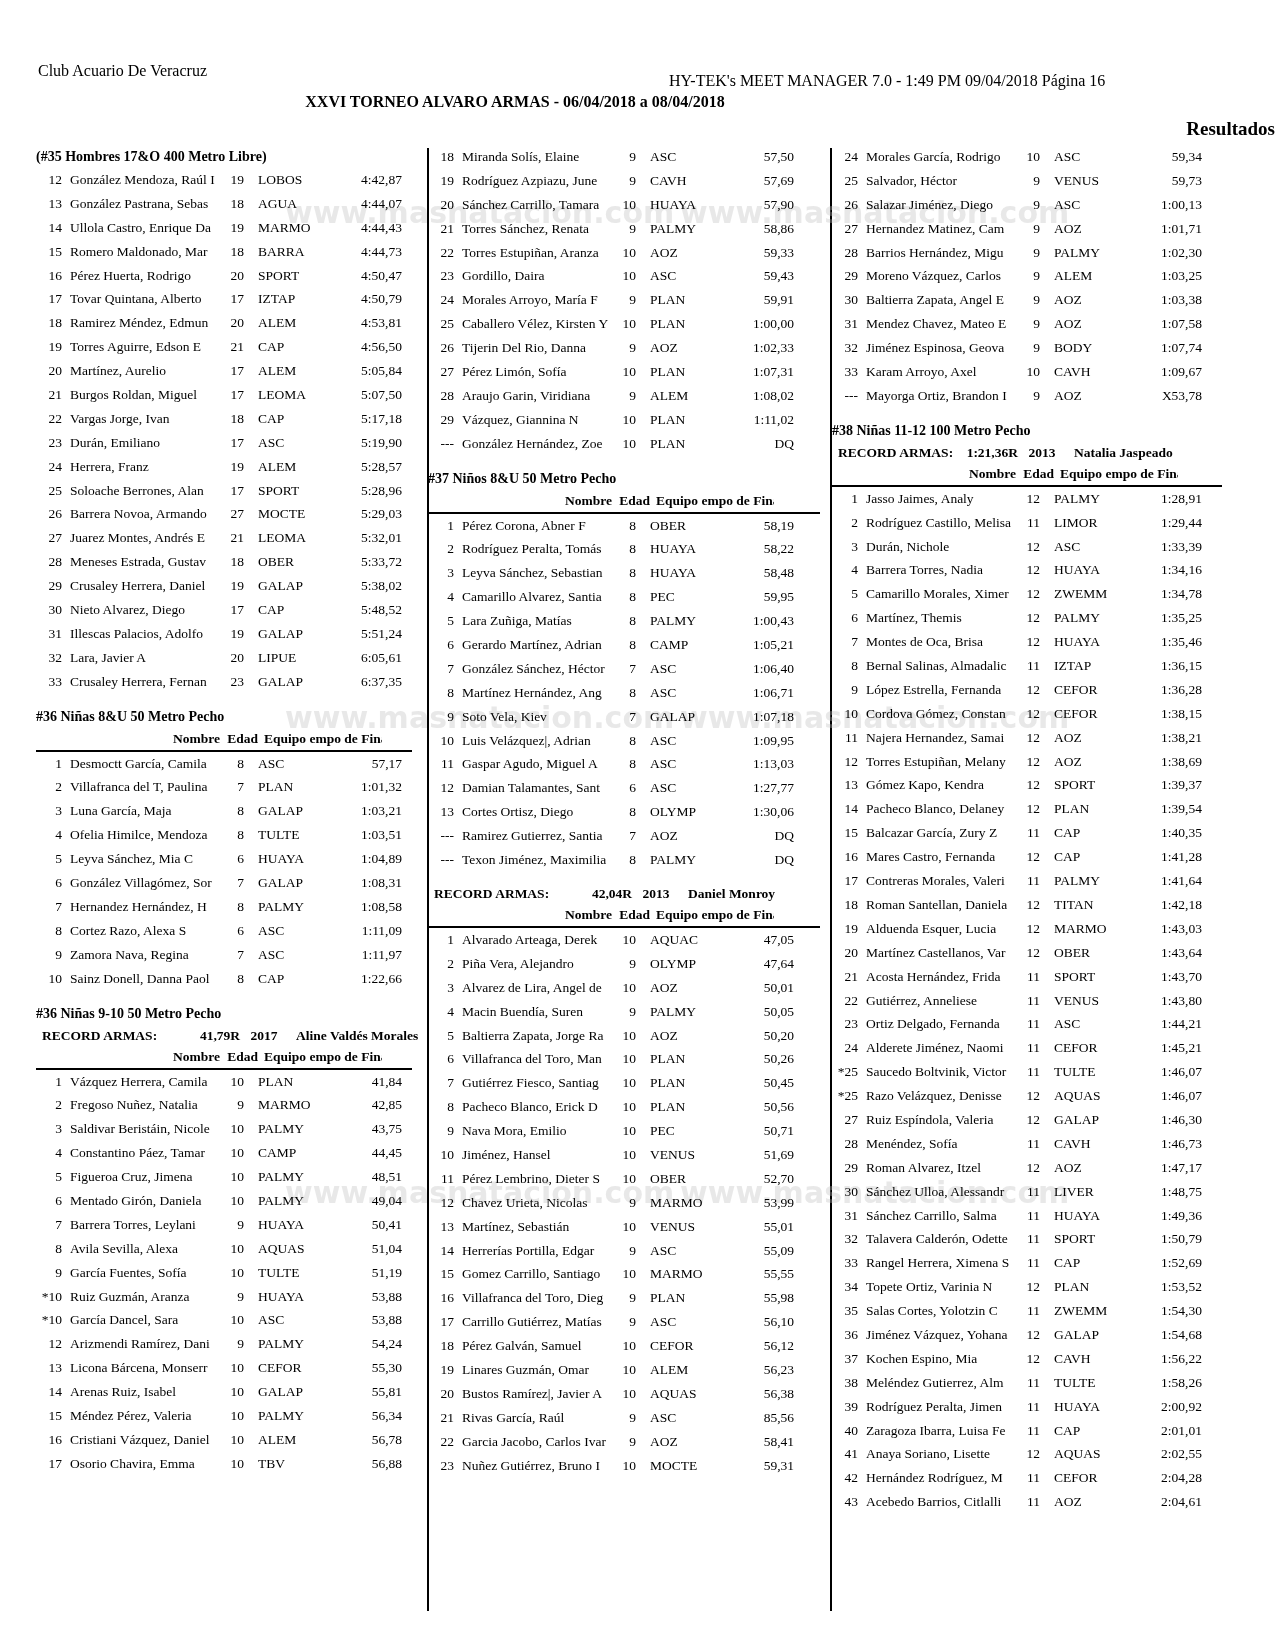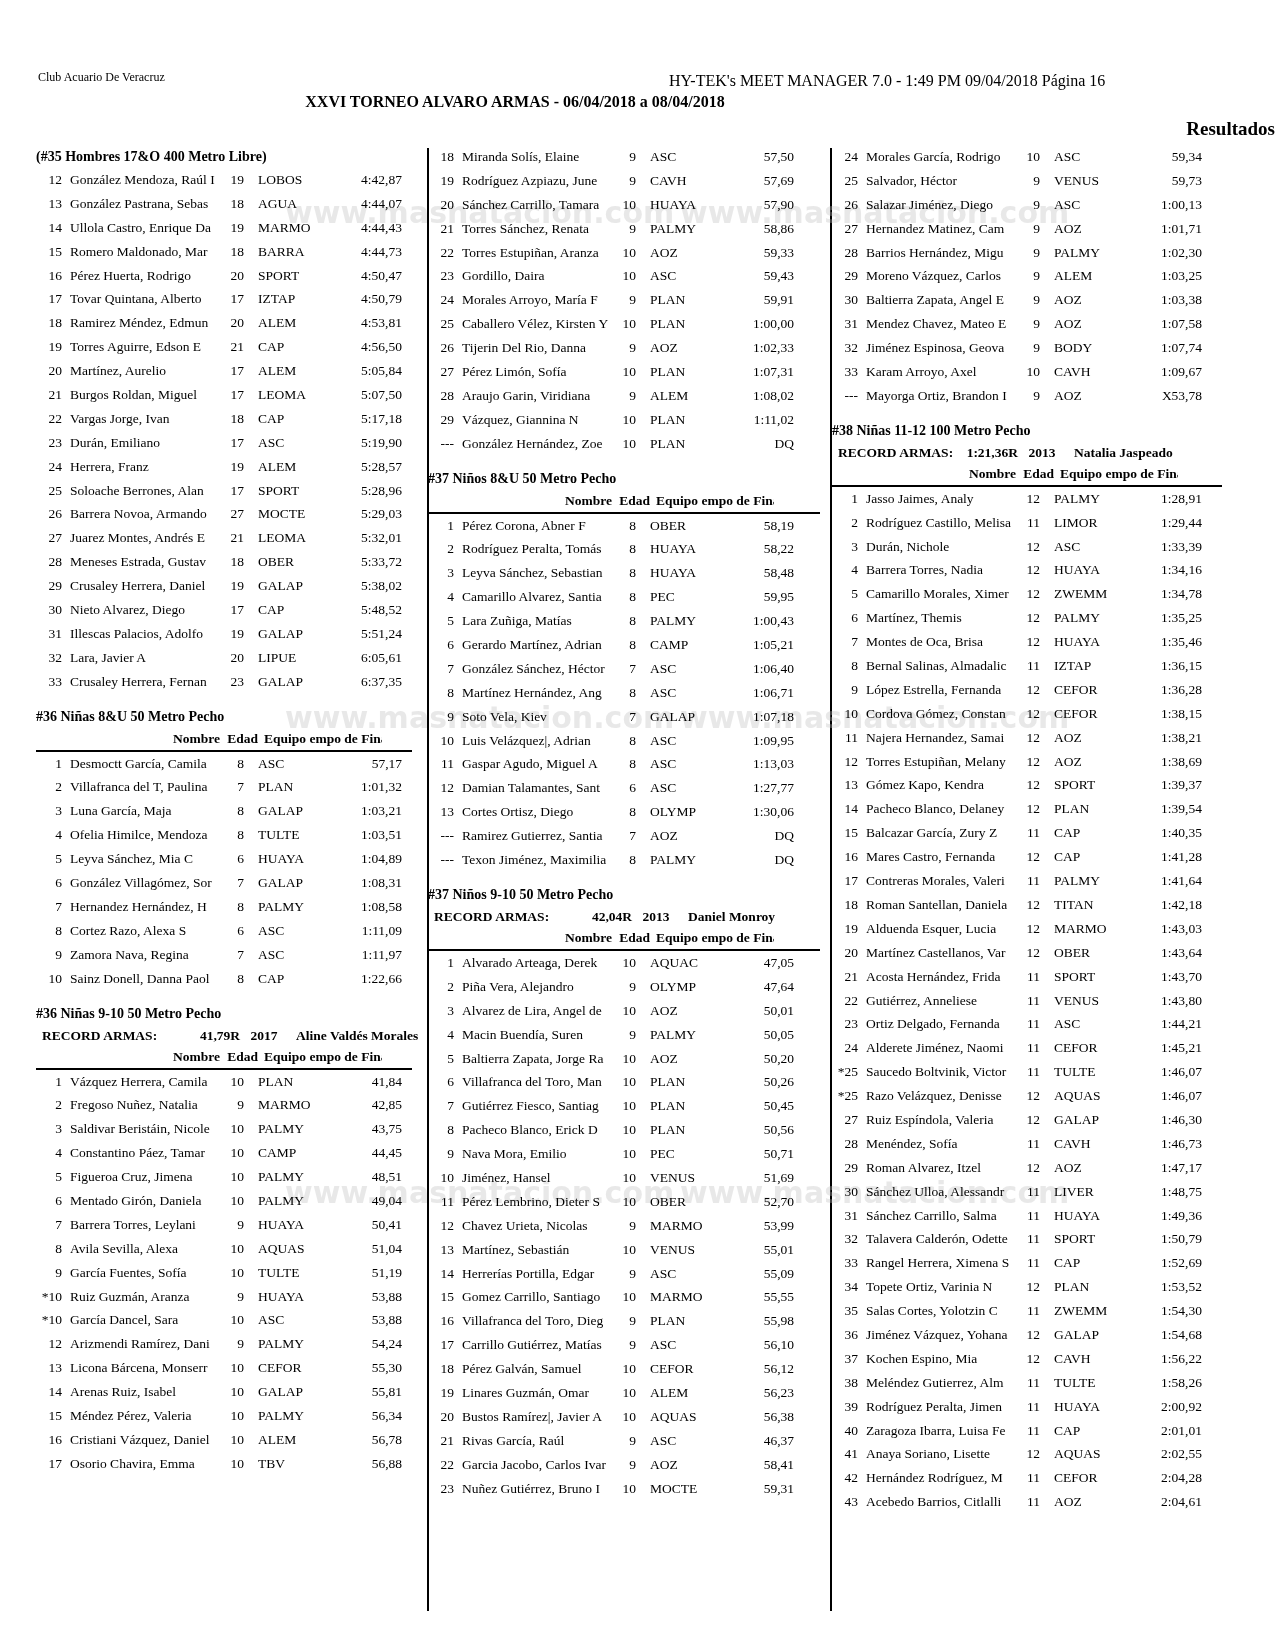--- a/index.html
+++ b/index.html
@@ -1,18 +1,18 @@
 <!DOCTYPE html>
 <html><head>
 <meta charset="utf-8">
 <style>
   html, body { margin:0; padding:0; background:#ffffff; }
   body { width:1275px; height:1650px; position:relative; overflow:hidden;
          font-family:"Liberation Serif","DejaVu Serif",serif; color:#000; }
-  .hdr-left { position:absolute; left:38px; top:70px; font-size:12px; }
+  .hdr-left { position:absolute; left:38px; top:62px; font-size:16px; }
   .hdr-right { position:absolute; left:669px; top:72px; font-size:16px; white-space:nowrap; }
   .hdr-meet { position:absolute; left:0; width:1030px; top:93px; text-align:center; font-size:16px; font-weight:bold; box-sizing:border-box; }
   .hdr-title { position:absolute; left:0; width:1275px; top:118px; text-align:right; font-size:19px; font-weight:bold; padding-left:60px; box-sizing:border-box; }
   .col { position:absolute; top:145px; }
   .col1 { left:36px; width:376px; }
   .col2 { left:428px; width:392px; }
   .col3 { left:832px; width:390px; }
   .vline { position:absolute; top:148px; width:2px; background:#000; }
   .vline.a { left:427px; height:1463px; }
   .vline.b { left:830px; height:1463px; }
@@ -641,21 +641,20 @@
           <span class="c-place">---</span>
           <span class="c-name">Texon Jiménez, Maximilia</span>
           <span class="c-age">8</span>
           <span class="c-team">PALMY</span>
           <span class="c-time">DQ</span>
         </div>
       </div>
   </div>
   <div class="gap"></div>
   <div>
-    <div class="event-title">#37  Niños 9-10 50 Metro Pecho</div>
     <div class="record">
       <span class="rec-lbl">RECORD ARMAS:</span><span class="rec-time">42,04R</span><span class="rec-year">2013</span><span class="rec-name">Daniel Monroy</span>
     </div>
     <div class="thead">
       <span class="c-place"></span>
       <span class="c-name">Nombre</span>
       <span class="c-age">Edad</span>
       <span class="c-team"><span>Equipo</span> <span>empo de Finales</span></span>
     </div>
     <div class="rows">
@@ -797,21 +796,21 @@
           <span class="c-name">Bustos Ramírez|, Javier A</span>
           <span class="c-age">10</span>
           <span class="c-team">AQUAS</span>
           <span class="c-time">56,38</span>
         </div>
         <div class="row">
           <span class="c-place">21</span>
           <span class="c-name">Rivas García, Raúl</span>
           <span class="c-age">9</span>
           <span class="c-team">ASC</span>
-          <span class="c-time">46,37</span>
+          <span class="c-time">85,56</span>
         </div>
         <div class="row">
           <span class="c-place">22</span>
           <span class="c-name">Garcia Jacobo, Carlos Ivar</span>
           <span class="c-age">9</span>
           <span class="c-team">AOZ</span>
           <span class="c-time">58,41</span>
         </div>
         <div class="row">
           <span class="c-place">23</span>

